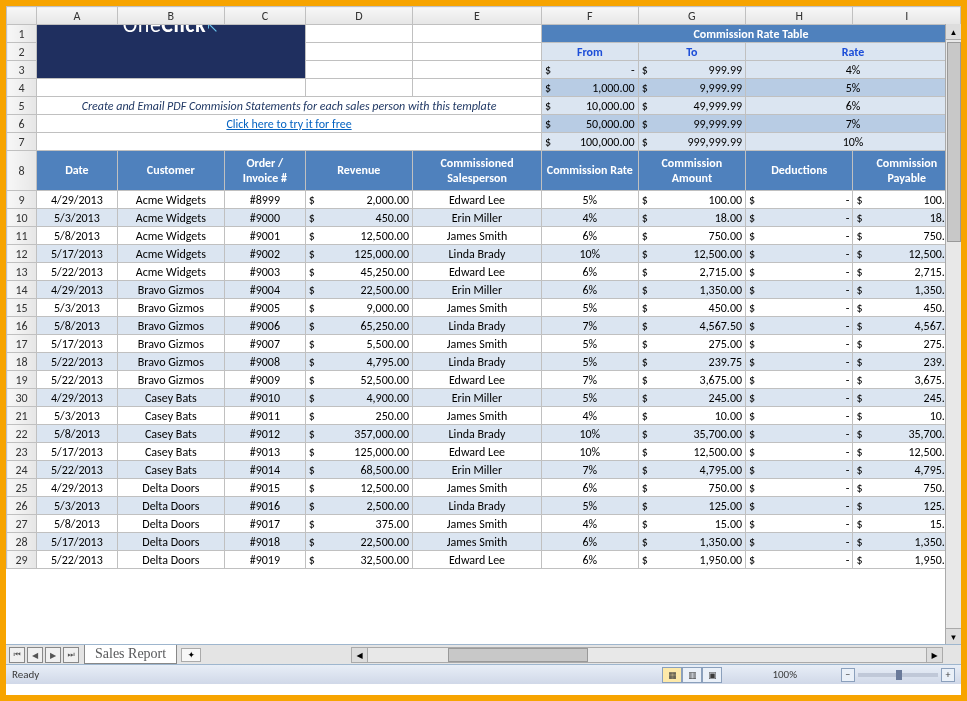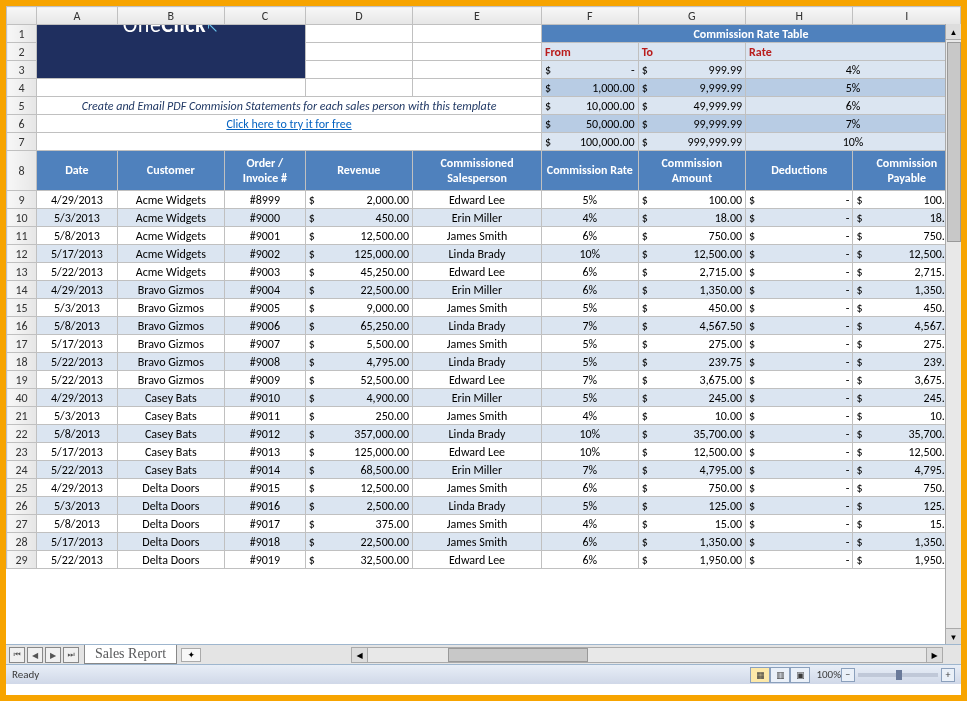--- a/index.html
+++ b/index.html
@@ -67,22 +67,22 @@
 .cursor-sq { color: #6bc8f0; font-size: 14px; }
 .title-bar {
   background: #4f81bd;
   color: #fff;
   text-align: center;
   font-weight: bold;
   font-size: 13px;
 }
 .rate-hdr {
   background: #dbe5f1;
-  color: #b91c1c;
-  text-align: left;
+  color: #1d4ed8;
+  text-align: center;
   font-weight: bold;
   font-size: 12px;
 }
 .rate-cell {
   background: #dbe5f1;
   text-align: right;
   font-size: 12px;
 }
 .rate-cell-alt { background: #b8cce4; text-align: right; font-size: 12px; }
 .rate-cell .cur, .rate-cell-alt .cur { float: left; }
@@ -165,20 +165,21 @@
 
 .status-row {
   height: 20px;
   background: linear-gradient(#e8eef7,#d0d8e8);
   border-top: 1px solid #9eb6ce;
   display: flex;
   align-items: center;
   font-size: 11px;
   color: #3b3b3b;
   padding: 0 6px;
+  gap: 44px;
 }
 .status-row .spacer { flex: 1; }
 .view-btns { display: flex; gap: 0; margin: 0 6px; }
 .view-btn {
   width: 20px; height: 16px;
   border: 1px solid #8ba0bc;
   background: #eaf0f8;
   display: flex; align-items: center; justify-content: center;
   font-size: 9px;
 }
@@ -428,21 +429,21 @@
           <td class="txt-l ">Bravo Gizmos</td>
           <td class="txt-c ">#9009</td>
           <td class="money "><span class="cur">$</span>52,500.00</td>
           <td class="txt-l ">Edward Lee</td>
           <td class="txt-c ">7%</td>
           <td class="money "><span class="cur">$</span>3,675.00</td>
           <td class="money "><span class="cur">$</span>-</td>
           <td class="money "><span class="cur">$</span>3,675.00</td>
         </tr>
         <tr class="data-row alt">
-          <td class="row-hdr">40</td>
+          <td class="row-hdr">30</td>
           <td class="txt-r alt">4/29/2013</td>
           <td class="txt-l alt">Casey Bats</td>
           <td class="txt-c alt">#9010</td>
           <td class="money alt"><span class="cur">$</span>4,900.00</td>
           <td class="txt-l alt">Erin Miller</td>
           <td class="txt-c alt">5%</td>
           <td class="money alt"><span class="cur">$</span>245.00</td>
           <td class="money alt"><span class="cur">$</span>-</td>
           <td class="money alt"><span class="cur">$</span>245.00</td>
         </tr>

